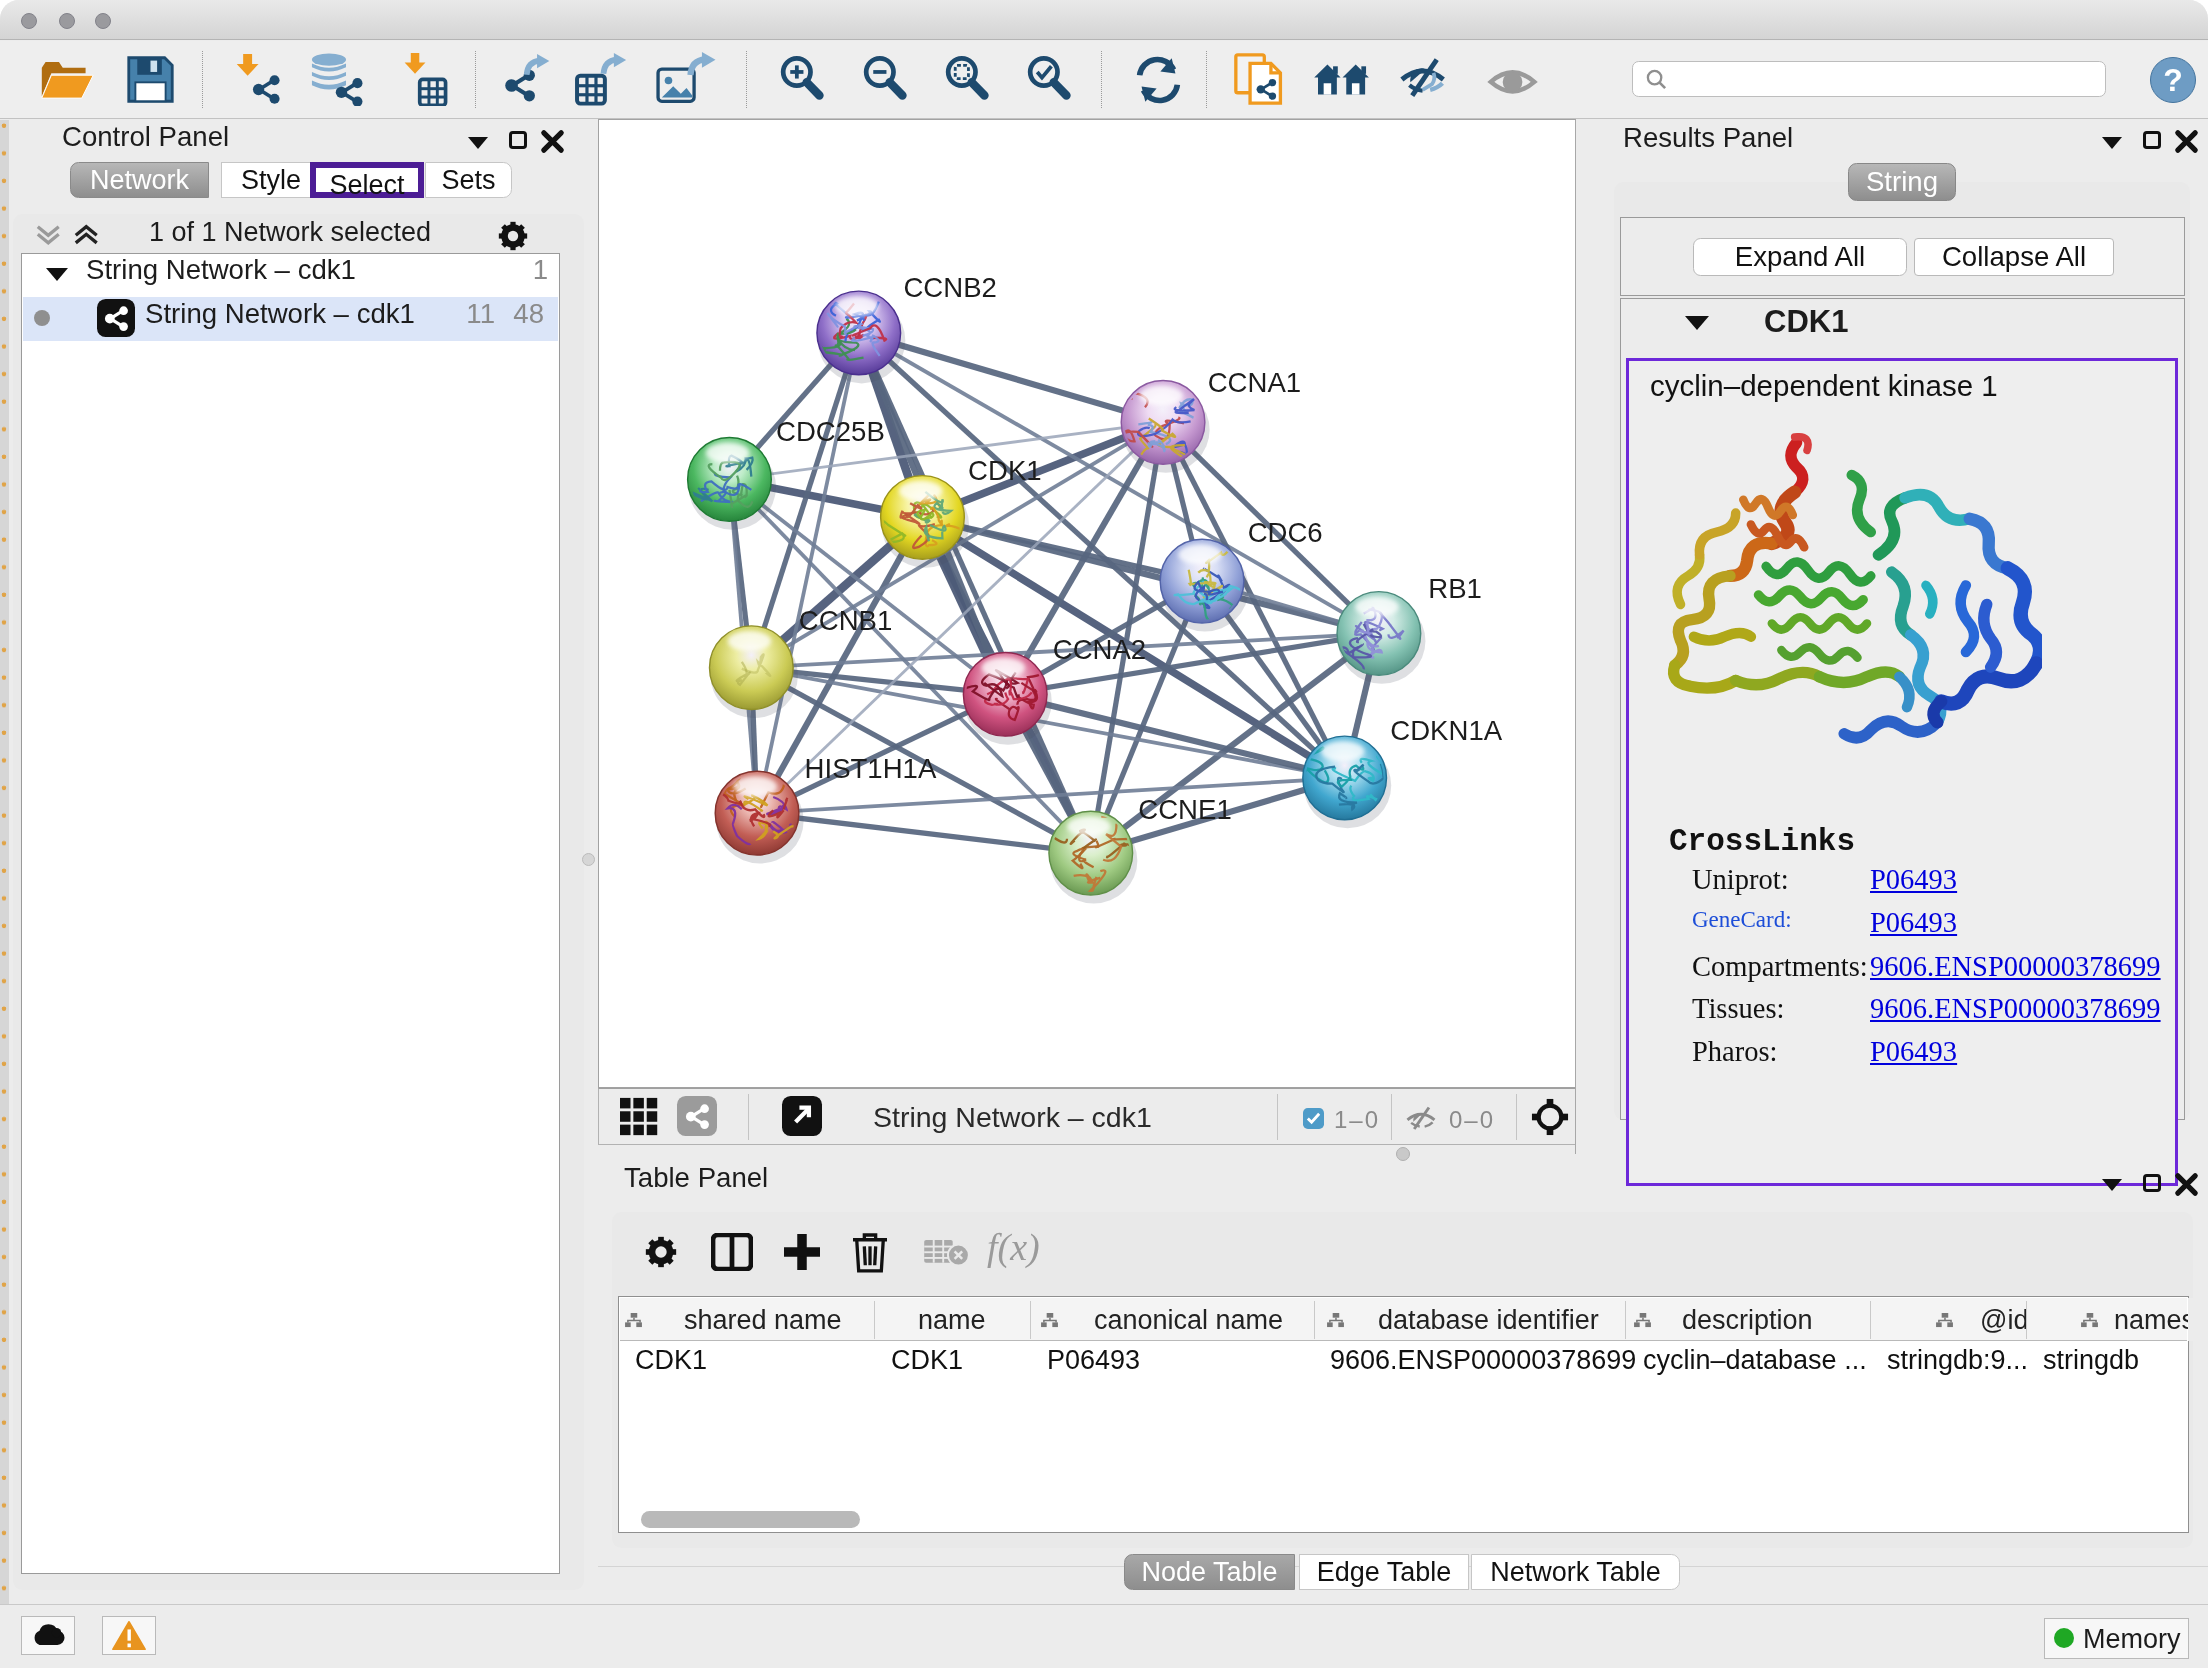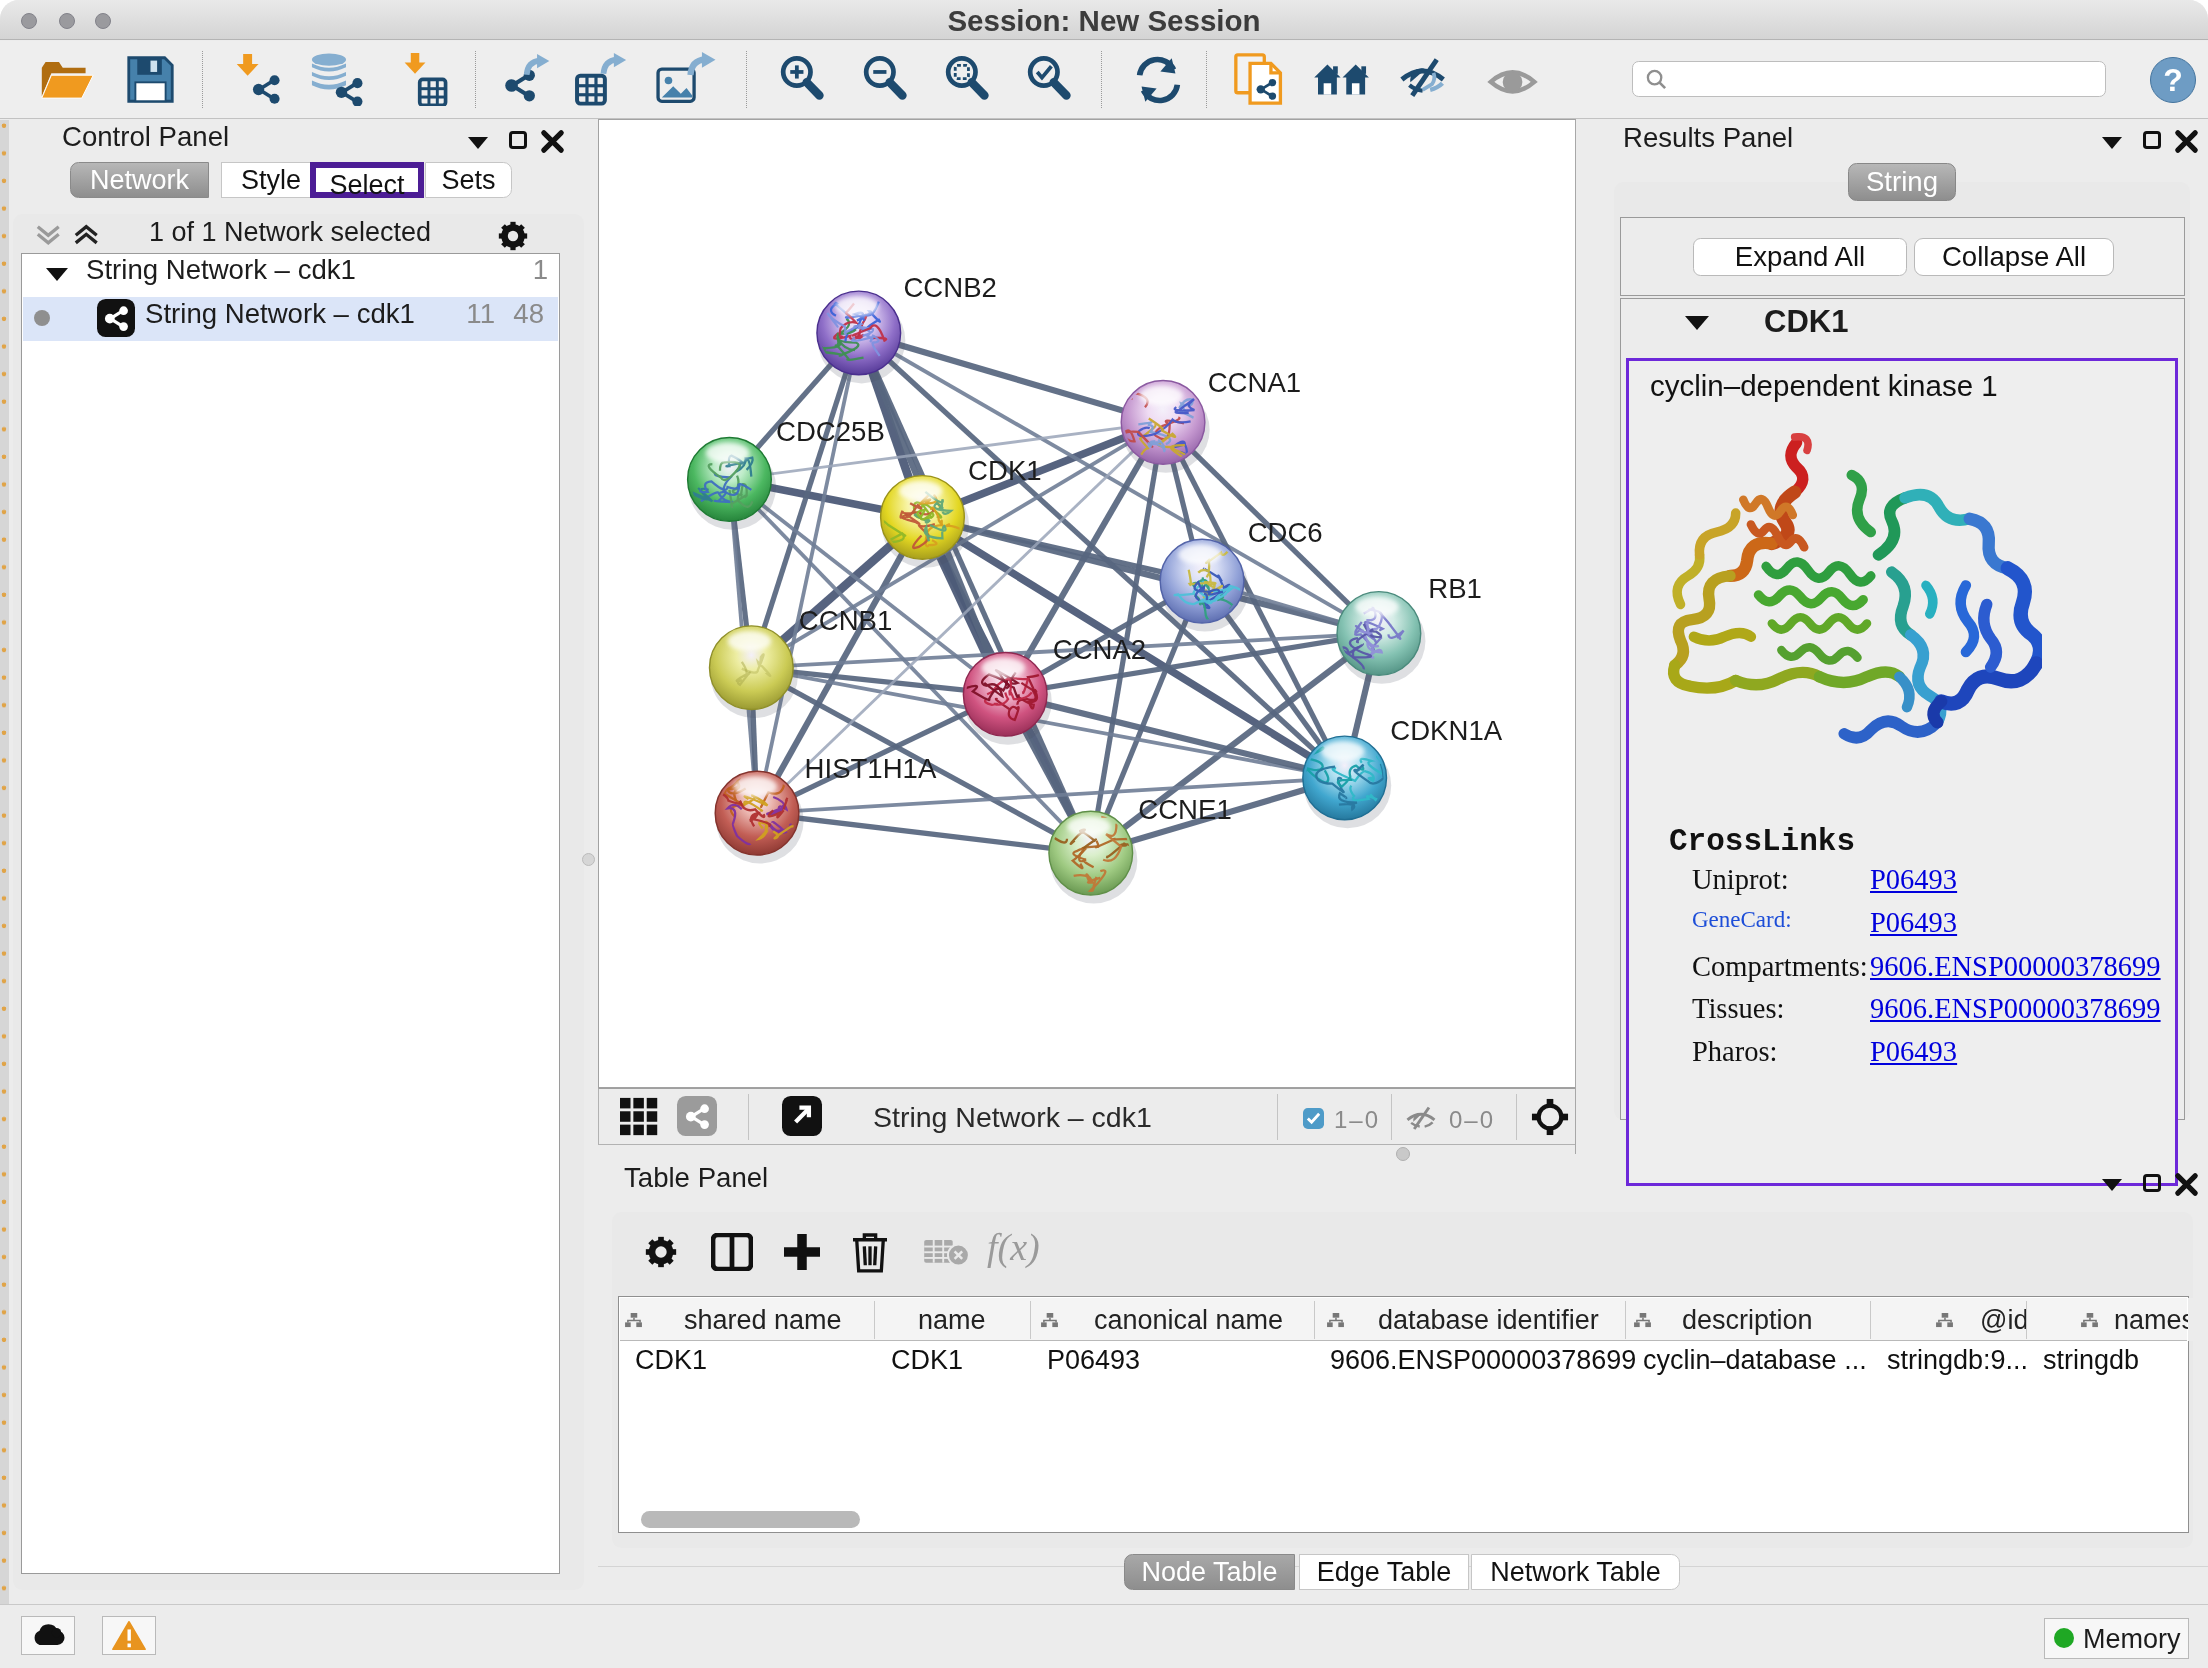--- a/index.html
+++ b/index.html
@@ -3,21 +3,20 @@
 *{margin:0;padding:0;box-sizing:border-box}
 html,body{width:2208px;height:1668px;overflow:hidden;background:#fff;font-family:"Liberation Sans",sans-serif;-webkit-font-smoothing:antialiased}
 .abs{position:absolute}
 .txt{position:absolute;white-space:nowrap;color:#1c1c1c}
 </style></head><body>
 <div class="abs" style="left:0;top:0;width:2208px;height:1668px;background:#ececec;border-radius:19px 19px 0 0">
 <div class="abs" style="left:0;top:0;width:100%;height:40px;background:linear-gradient(#e9e9e9,#d4d4d4);border-bottom:1px solid #b4b4b4;border-radius:19px 19px 0 0"></div>
 <div class="abs" style="left:21px;top:13.3px;width:16px;height:16px;border-radius:50%;background:#9a9a9e;border:1px solid #82828a"></div>
 <div class="abs" style="left:59px;top:13.3px;width:16px;height:16px;border-radius:50%;background:#9a9a9e;border:1px solid #82828a"></div>
 <div class="abs" style="left:95px;top:13.3px;width:16px;height:16px;border-radius:50%;background:#9a9a9e;border:1px solid #82828a"></div>
-<div class="txt" style="left:0;top:3.8px;width:100%;text-align:center;font-size:29.5px;font-weight:bold;color:#3c3c3c">Session: New Session</div>
 <div class="abs" style="left:0;top:41px;width:100%;height:78px;background:#eeeeee;border-bottom:1px solid #c2c2c2"></div>
 <svg style="position:absolute;left:38px;top:56px" width="59" height="48" viewBox="0 0 62 50">
 <path d="M4 12 L4 42 L14 18 L50 18 L50 12 L26 12 L22 6 L8 6 Z" fill="#b06d10"></path>
 <path d="M14 20 L58 20 L46 44 L4 44 Z" fill="#f09a1f"></path>
 <path d="M14 20 L58 20 L46 44 L4 44 Z" fill="none" stroke="#fff" stroke-width="1"></path>
     </svg>
     <svg style="position:absolute;left:125px;top:54px" width="51" height="51" viewBox="0 0 54 54">
 <path d="M4 4 L42 4 L50 12 L50 50 L4 50 Z" fill="#4681ab" stroke="#1d4a6e" stroke-width="3"></path>
 <rect x="13" y="4" width="26" height="18" fill="#1d4a6e"></rect>
 <rect x="27" y="7" width="7" height="12" fill="#cfe2ef"></rect>
@@ -631,21 +630,21 @@
 <div class="txt" style="left:1623px;top:122px;font-size:27.6px">Results Panel</div>
 <div style="position:absolute;left:2102px;top:137px;width:0;height:0;border-left:10.5px solid transparent;border-right:10.5px solid transparent;border-top:12.4px solid #111"></div>
     <div style="position:absolute;left:2143px;top:131px;width:18px;height:18px;border:3.3px solid #111;border-radius:3.8px"></div>
     <svg style="position:absolute;left:2174px;top:129px" width="25" height="25" viewBox="0 0 26 26">
       <path d="M4 4 L22 22 M22 4 L4 22" stroke="#111" stroke-width="5.5" stroke-linecap="round"></path>
     </svg>
 <div class="abs" style="left:1614px;top:182px;width:576px;height:938px;background:#e9e9e9;border-radius:9.5px"></div>
 <div class="abs" style="left:1848px;top:163px;width:108px;height:38px;border-radius:8.6px;background:linear-gradient(#b7b7b7,#8e8e8e);border:1px solid #888;color:#fff;font-size:27.6px;text-align:center;line-height:36px">String</div>
 <div class="abs" style="left:1620px;top:217px;width:565px;height:79px;border:1.9px solid #9a9a9a;background:#ececec"></div>
 <div class="abs" style="left:1693px;top:238px;width:214px;height:38px;background:#fff;border:1px solid #b9b9b9;border-radius:7.6px;font-size:27.6px;color:#111;text-align:center;line-height:36px">Expand All</div>
-<div class="abs" style="left:1914px;top:238px;width:200px;height:38px;background:#fff;border:1px solid #b9b9b9;border-radius:9px;font-size:27.6px;color:#111;text-align:center;line-height:36px">Collapse All</div>
+<div class="abs" style="left:1914px;top:238px;width:200px;height:38px;background:#fff;border:1px solid #b9b9b9;border-radius:4px;font-size:27.6px;color:#111;text-align:center;line-height:36px">Collapse All</div>
 <div class="abs" style="left:1620px;top:298px;width:565px;height:822px;border:1.9px solid #9a9a9a;background:#ececec"></div>
 <div class="abs" style="left:1685px;top:316px;width:0;height:0;border-left:12.4px solid transparent;border-right:12.4px solid transparent;border-top:14.3px solid #111"></div>
 <div class="txt" style="left:1764px;top:304px;font-size:31px;font-weight:bold">CDK1</div>
 <div class="abs" style="left:1626px;top:358px;width:552px;height:828px;border:3px solid #6d28d9;background:#eeeeee;overflow:hidden">
 <div class="txt" style="left:21px;top:7.6px;font-size:29.5px;color:#111">cyclin–dependent kinase 1</div>
 <svg style="position:absolute;left:23px;top:72px" width="390" height="339" viewBox="0 0 410 356">
         <g fill="none" stroke-linecap="round">
           <path d="M152 10 Q140 24 152 36 Q166 48 150 62" stroke="#cc2020" stroke-width="12"></path>
           <path d="M150 4 Q168 2 163 18" stroke="#d84040" stroke-width="8"></path>
           <path d="M150 62 Q128 76 140 94 Q150 108 126 116" stroke="#c04818" stroke-width="14"></path>

